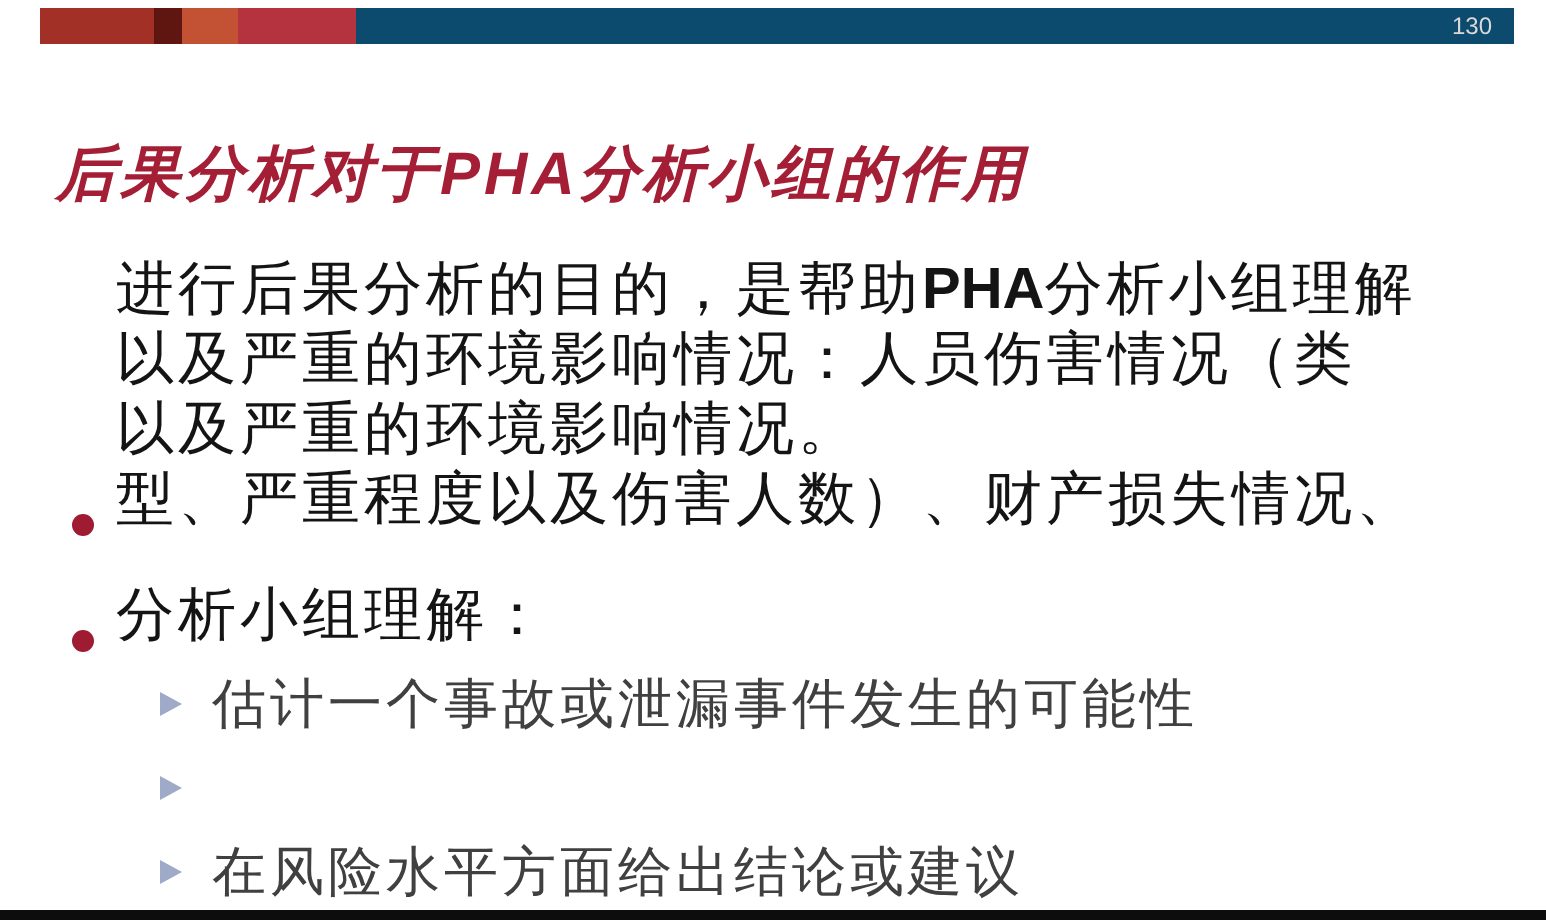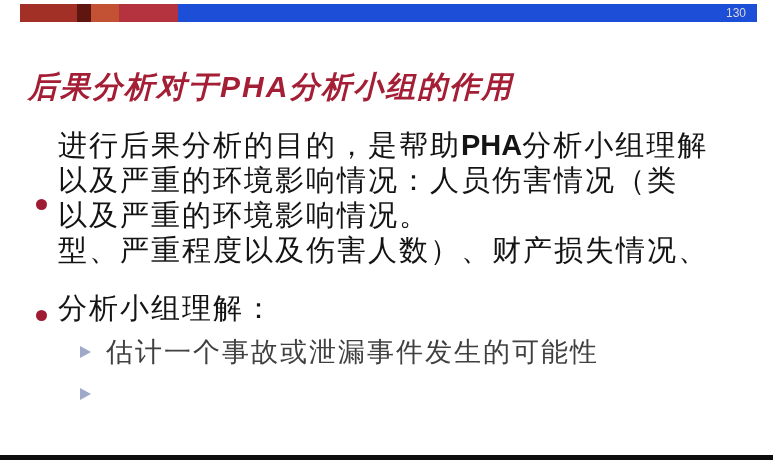--- a/index.html
+++ b/index.html
@@ -33,21 +33,21 @@
   .slide-title{
     position:absolute;left:28px;top:47px;
     font-size:30px;font-weight:bold;letter-spacing:2px;
     font-family:"Liberation Sans","DejaVu Sans",sans-serif;
     white-space:nowrap;
     font-style:italic;
   }
 
   
   .bullet{
-    position:absolute;left:36px;display:flex;align-items:center;
+    position:absolute;left:36px;display:flex;align-items:flex-end;
   }
   .bullet.b-one{top:128px;}
   .bullet.b-two{top:291px;}
   .bullet-dot{
     width:11px;height:11px;border-radius:50%;
     margin-top:13px;flex:0 0 11px;
   }
   .bullet-text{
     margin-left:11px;
     font-size:29px;line-height:35px;letter-spacing:2px;color:#141414;
@@ -82,21 +82,21 @@
 </head>
 <body>
 
 <div class="slide">
 
   <div class="top-bar">
     <div class="bar-block b1" style="background: rgb(163, 48, 38);"></div>
     <div class="bar-block b2" style="background: rgb(95, 22, 16);"></div>
     <div class="bar-block b3" style="background: rgb(194, 82, 51);"></div>
     <div class="bar-block b4" style="background: rgb(181, 51, 62);"></div>
-    <div class="bar-gray" style="background: #1d4ed8;">
+    <div class="bar-gray" style="background: #0c4a6e;">
       <span class="page-number">130</span>
     </div>
   </div>
 
   <h1 class="slide-title" style="color: rgb(164, 30, 53);">后果分析对于PHA分析小组的作用</h1>
 
   <div class="bullet b-one">
     <span class="bullet-dot" style="background: rgb(158, 27, 50);"></span>
     <div class="bullet-text">
       <div class="line"><span>进行后果分析的目的，是帮助</span><span class="latin-bold">PHA</span><span>分析小组理解</span></div>
@@ -112,17 +112,21 @@
   </div>
 
   <div class="sub-list">
     <div class="sub-item">
       <span class="arrowhead" style="border-left-color: rgb(159, 170, 200);"></span>
       <span class="sub-text">估计一个事故或泄漏事件发生的可能性</span>
     </div>
     <div class="sub-item">
       <span class="arrowhead" style="border-left-color: rgb(159, 170, 200);"></span>
     </div>
+    <div class="sub-item">
+      <span class="arrowhead" style="border-left-color: rgb(159, 170, 200);"></span>
+      <span class="sub-text">在风险水平方面给出结论或建议</span>
+    </div>
   </div>
 
   <div class="bottom-bar"></div>
 
 </div>
 
 </body></html>

